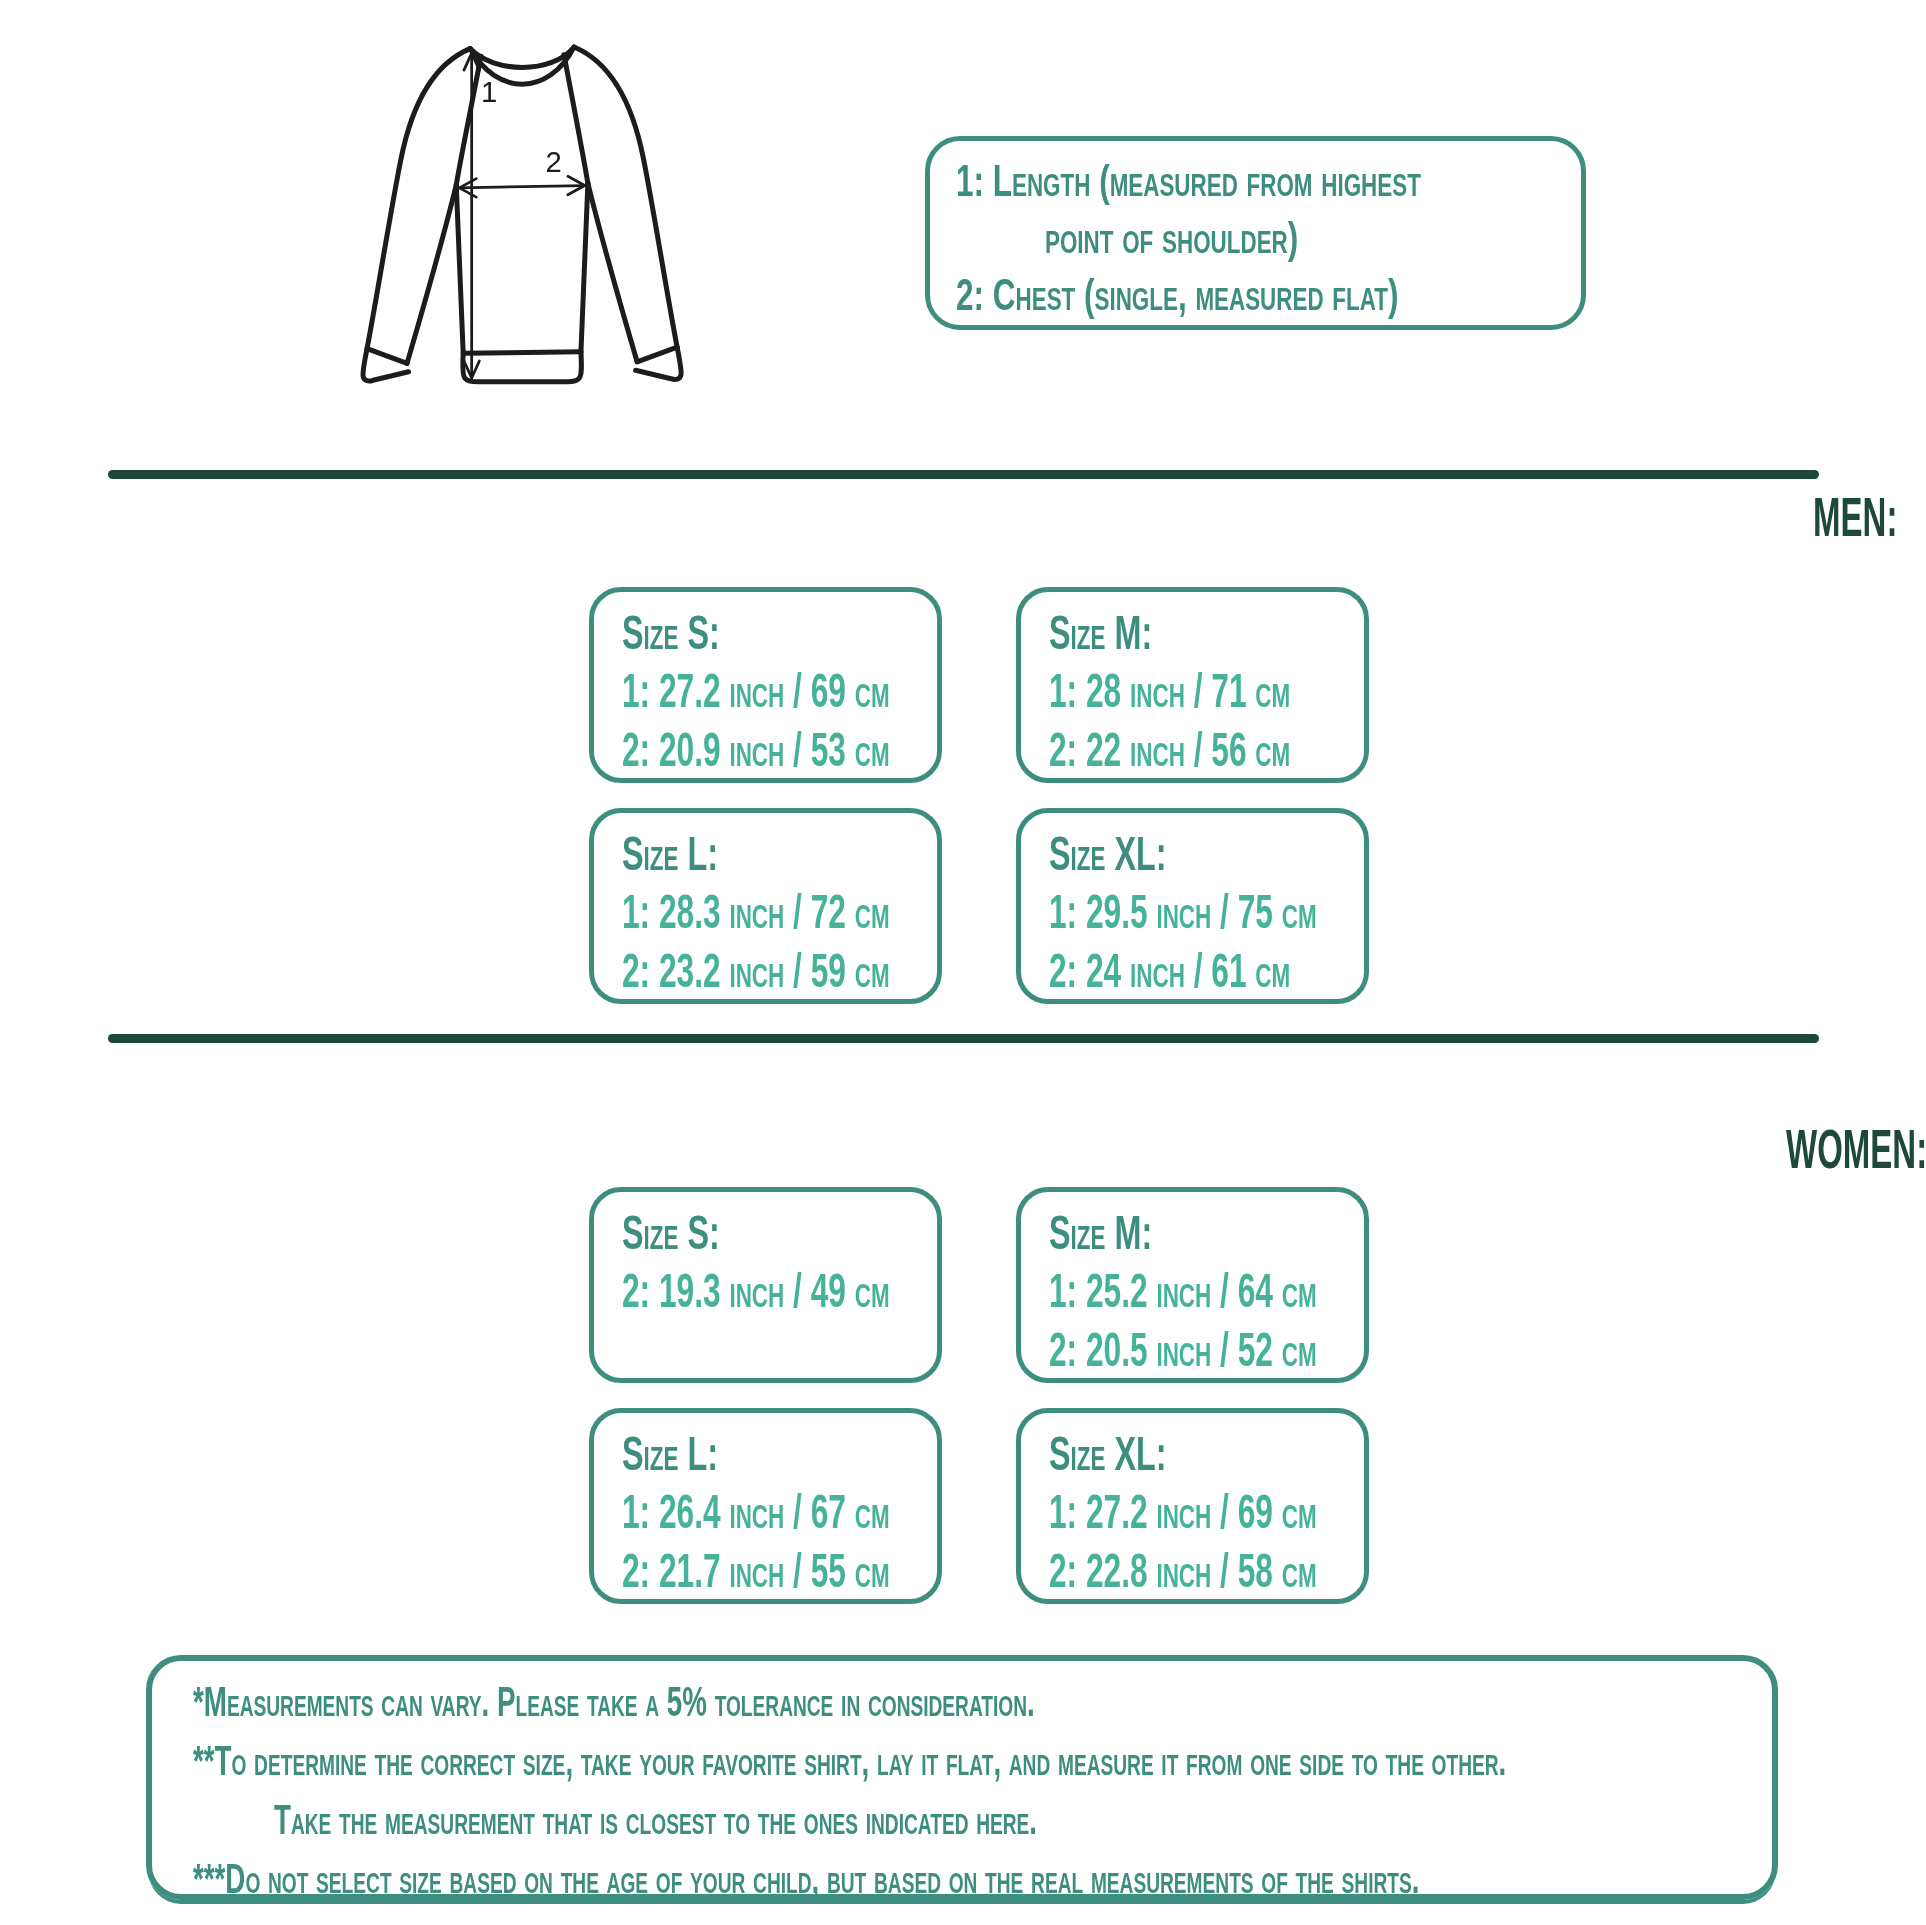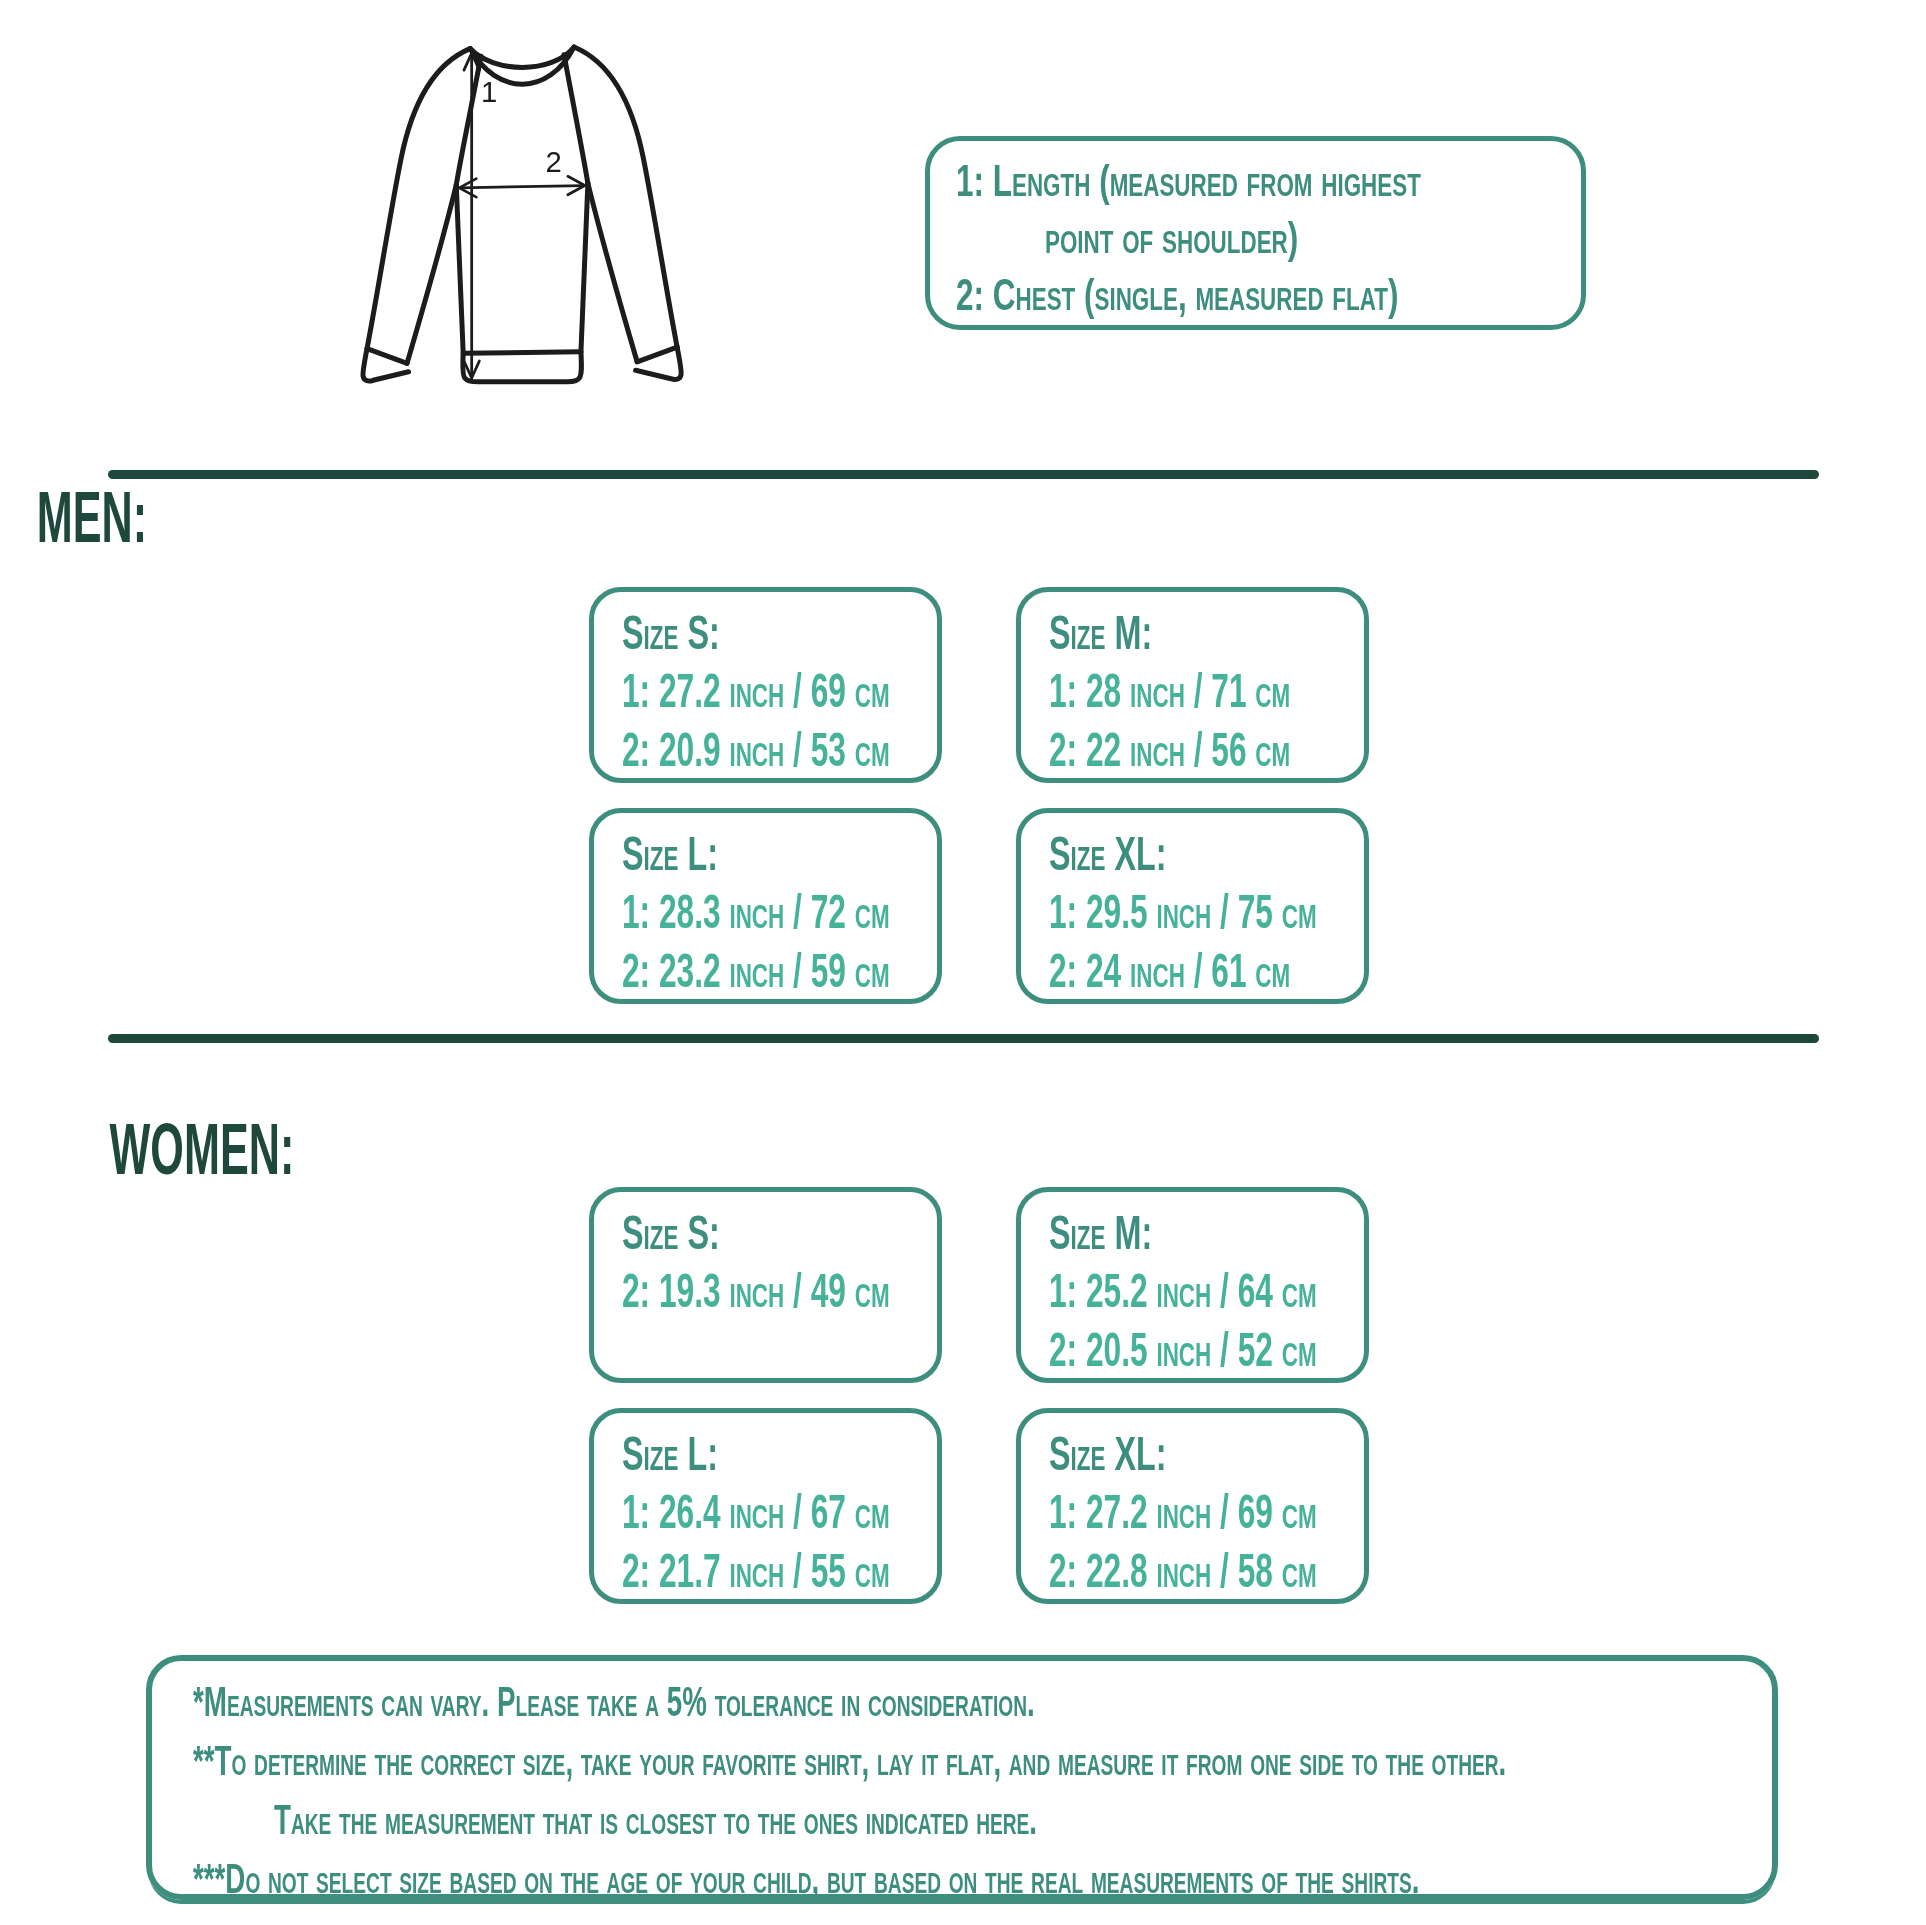--- a/index.html
+++ b/index.html
@@ -25,22 +25,22 @@
   .legend-box p{margin:0;font-size:45px;line-height:57px;color:var(--teal);
     font-weight:700;font-variant:small-caps;}
   .legend-box .indent-1{padding-left:89px;}
 
   
   .divider{position:absolute;left:108px;width:1711px;height:8.5px;background:var(--dark);border-radius:4.6px;}
   #divider-1{top:470px;}
   #divider-2{top:1034px;}
 
   
-  .section-title{position:absolute;left:0;width:100%;text-align:left;margin:0;
-    color:var(--dark);font-size:72px;line-height:82px;font-weight:700;font-variant:small-caps;}
+  .section-title{position:absolute;left:0;width:100%;text-align:right;margin:0;
+    color:var(--dark);font-size:55px;line-height:82px;font-weight:700;font-variant:small-caps;}
   #men-title{top:476px;}
   #women-title{top:1108px;margin-left:48px;}
 
   
   .size-grid{position:absolute;left:561px;display:grid;
     grid-template-columns:381px 381px;grid-auto-rows:196px;gap:25px 46px;}
   #men-grid{top:587px;}
   #women-grid{top:1187px;}
   .size-card{box-sizing:border-box;border:5.4px solid var(--teal);border-radius:32px;
     padding:14px 28px;overflow:hidden;background:#fff;margin-left:28px;}

